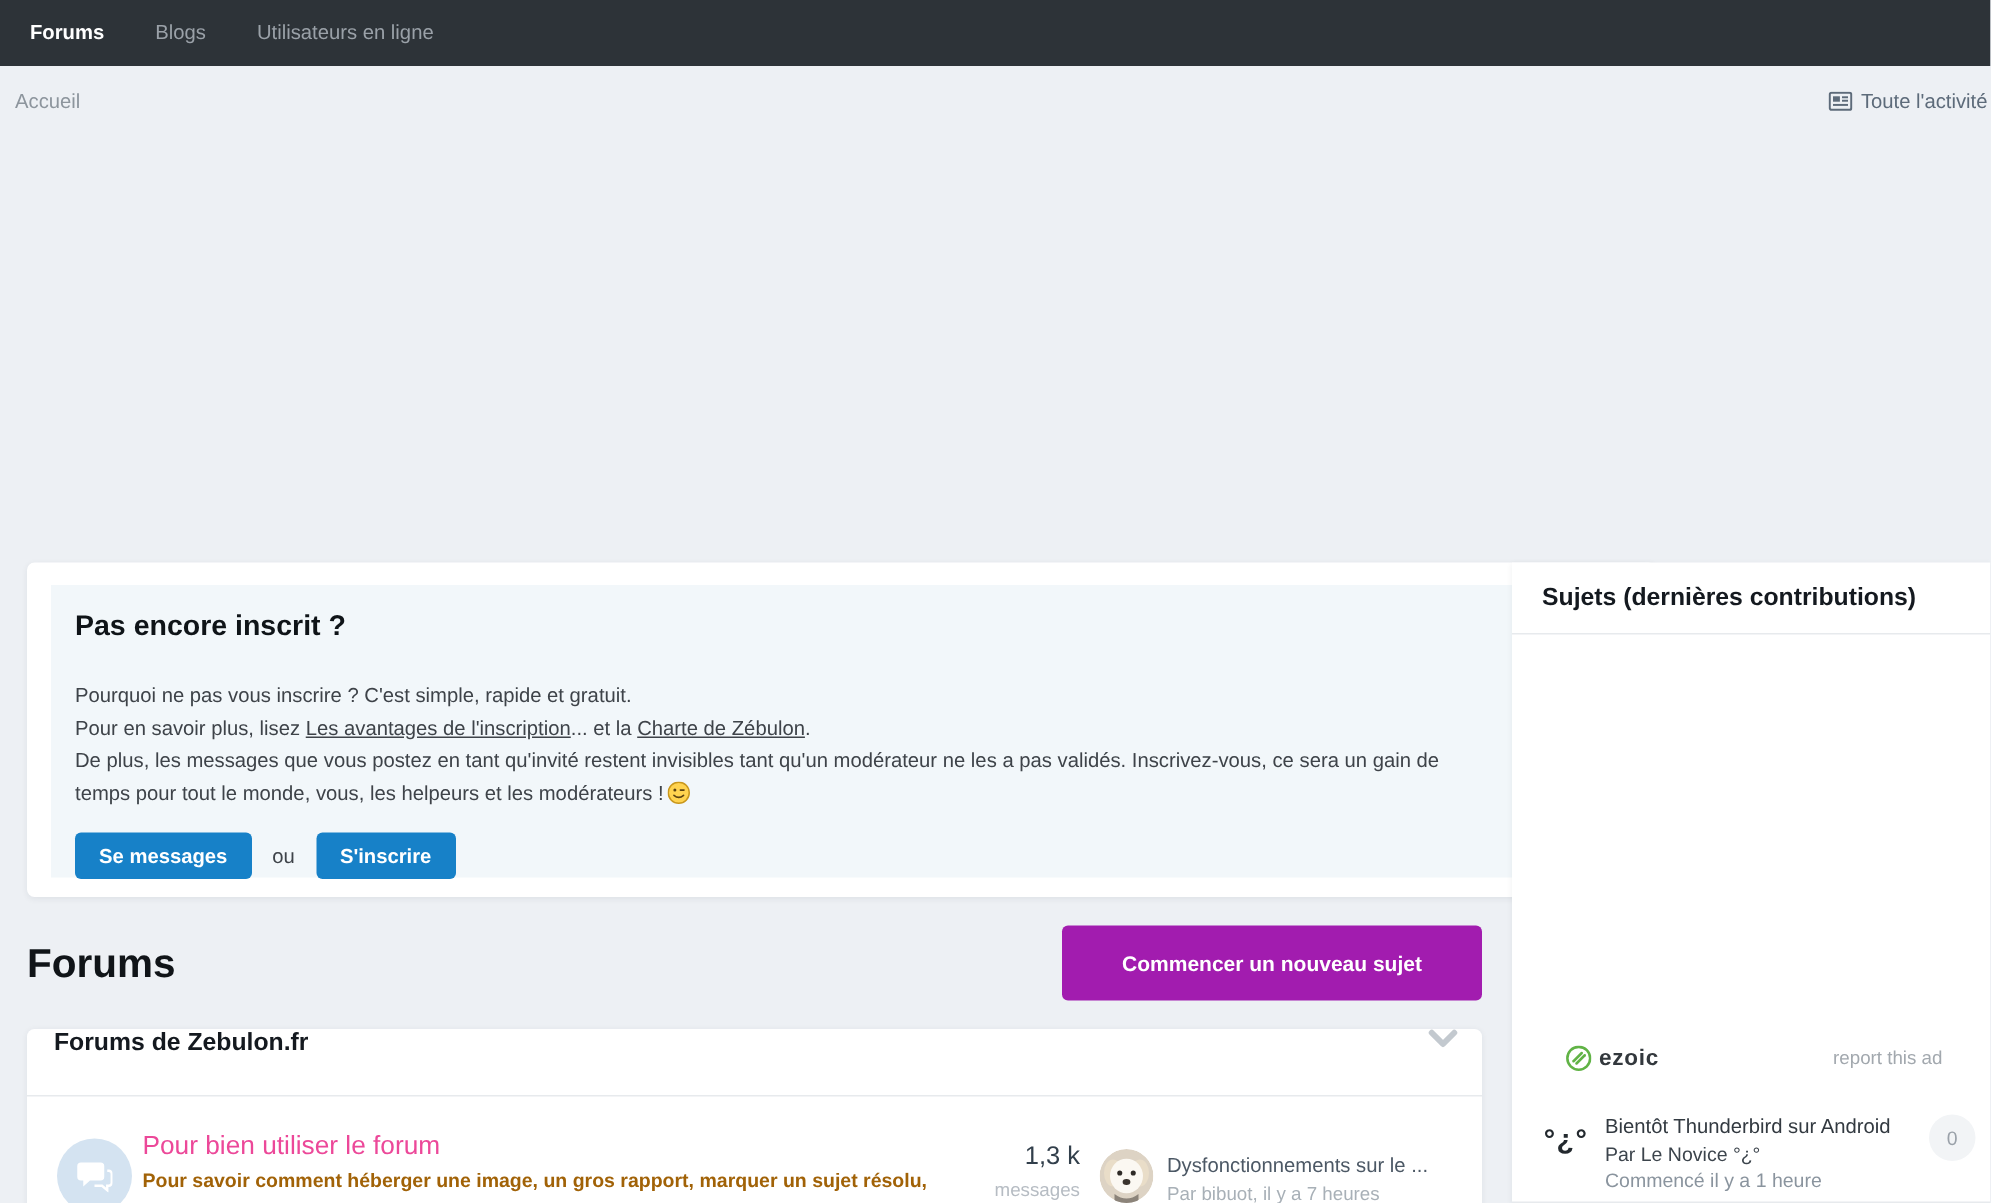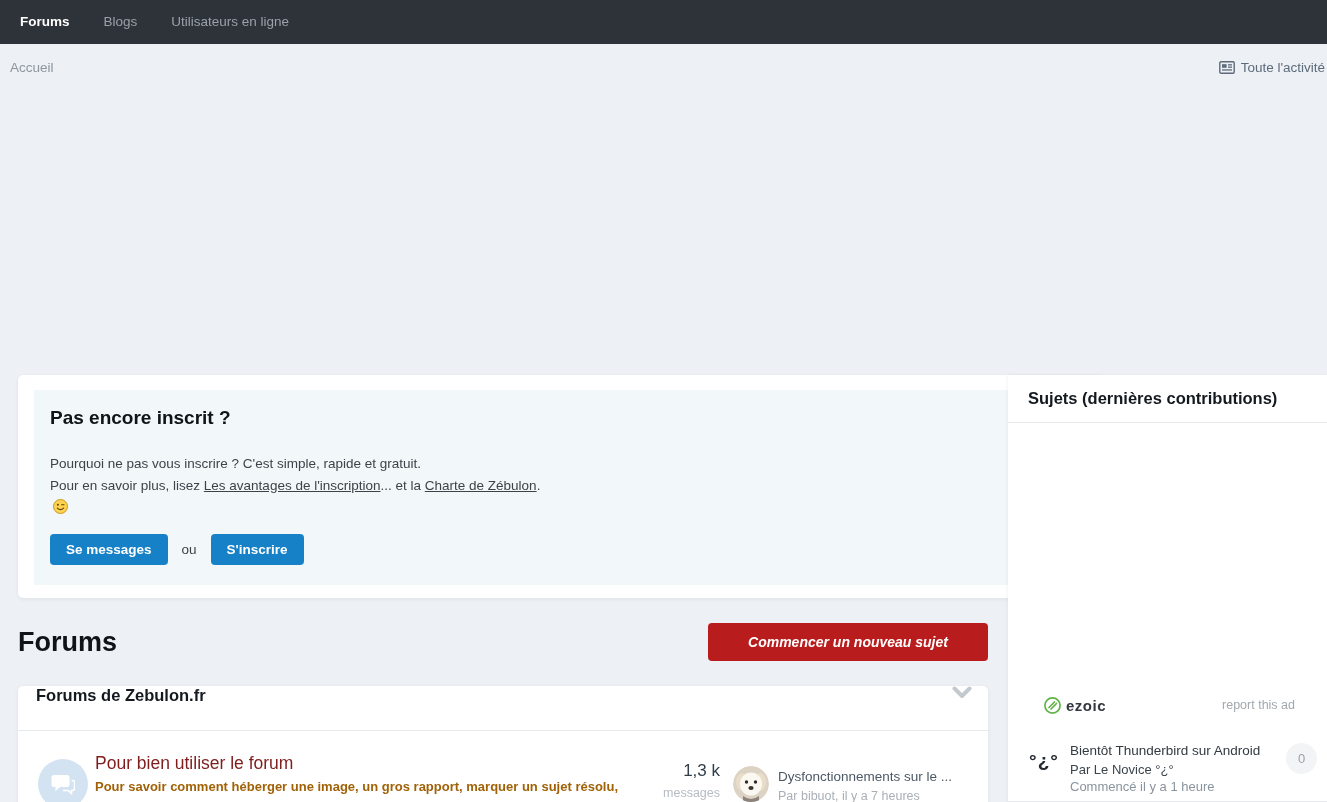--- a/index.html
+++ b/index.html
@@ -53,43 +53,43 @@
   }
   .or-word{font-size:13.5px;color:#3e4349;}
   .wink{display:inline-block;vertical-align:-3px;margin-left:3px;}
   
   .forums-header{
     position:absolute;left:18px;top:621px;width:970px;height:42px;
     display:flex;align-items:center;justify-content:space-between;
   }
   .forums-heading{margin:0;font-size:27px;font-weight:bold;color:#101418;}
   .btn-new-topic{
-    background:#b91c1c;color:#fff;border:none;border-radius:4px;
+    background:#a21caf;color:#fff;border:none;border-radius:4px;
     font-family:inherit;font-size:14px;font-weight:bold;
-    width:280px;height:38px;cursor:pointer;font-style:italic;
+    width:280px;height:50px;cursor:pointer;
   }
   
   .forum-panel{
     position:absolute;left:18px;top:686px;width:970px;height:130px;
     background:#ffffff;border-radius:5px 5px 0 0;
     box-shadow:0 1px 4px rgba(30,40,50,.07);box-sizing:border-box;
   }
   .panel-head{
     height:45px;display:flex;align-items:flex-start;justify-content:space-between;
     padding:0 16px 0 18px;border-bottom:1px solid #e7eaed;box-sizing:border-box;
   }
   .panel-title{font-size:16.5px;font-weight:bold;color:#14191f;margin:0;}
   .panel-toggle{cursor:pointer;display:flex;align-items:center;}
   .forum-row{position:relative;height:84px;}
   .row-icon{
     position:absolute;left:20px;top:28px;width:50px;height:50px;border-radius:50%;
     background:#d4e3f1;display:flex;align-items:center;justify-content:center;cursor:pointer;
   }
   .row-title{
-    position:absolute;left:77px;top:22px;font-size:17.5px;color:#7f1d1d;
+    position:absolute;left:77px;top:22px;font-size:17.5px;color:#ec4899;
     cursor:pointer;white-space:nowrap;text-align:right;
   }
   .row-desc{
     position:absolute;left:77px;top:48px;font-size:13px;color:#a16207;
     width:545px;white-space:nowrap;font-weight:bold;
   }
   .row-stats{position:absolute;left:612px;top:30px;width:90px;text-align:right;}
   .stat-value{font-size:17px;color:#323f4b;}
   .stat-label{font-size:12.5px;color:#b6bcc3;margin-top:5px;}
   .lp-avatar{
@@ -163,21 +163,21 @@
     </span>
     <span>Toute l'activité</span>
   </span>
 </div>
 
 <div class="signup-card">
   <div class="signup-inner">
     <h2 class="signup-title">Pas encore inscrit ?</h2>
     <p class="signup-text">Pourquoi ne pas vous inscrire ? C'est simple, rapide et gratuit.</p>
     <p class="signup-text"><span>Pour en savoir plus, lisez </span><a>Les avantages de l'inscription</a><span>... et la </span><a>Charte de Zébulon</a><span>.</span></p>
-    <p class="signup-text"><span class="wink">
+    <p class="signup-text"><span>De plus, les messages que vous postez en tant qu'invité restent invisibles tant qu'un modérateur ne les a pas validés. Inscrivez-vous, ce sera un gain de temps pour tout le monde, vous, les helpeurs et les modérateurs !</span><span class="wink">
       <svg width="15" height="15" viewBox="0 0 15 15">
         <circle cx="7.5" cy="7.5" r="7" fill="#ffd34f" stroke="#c9971c" stroke-width="1"></circle>
         <circle cx="4.9" cy="5.7" r="1" fill="#5c4312"></circle>
         <path d="M8.6 5.7 L11 5.7" stroke="#5c4312" stroke-width="1.1" stroke-linecap="round"></path>
         <path d="M4.3 9.2 Q7.5 12 10.7 9.2" stroke="#5c4312" stroke-width="1.1" fill="none" stroke-linecap="round"></path>
       </svg>
     </span></p>
     <div class="btn-row">
       <button class="btn">Se messages</button>
       <span class="or-word">ou</span>

